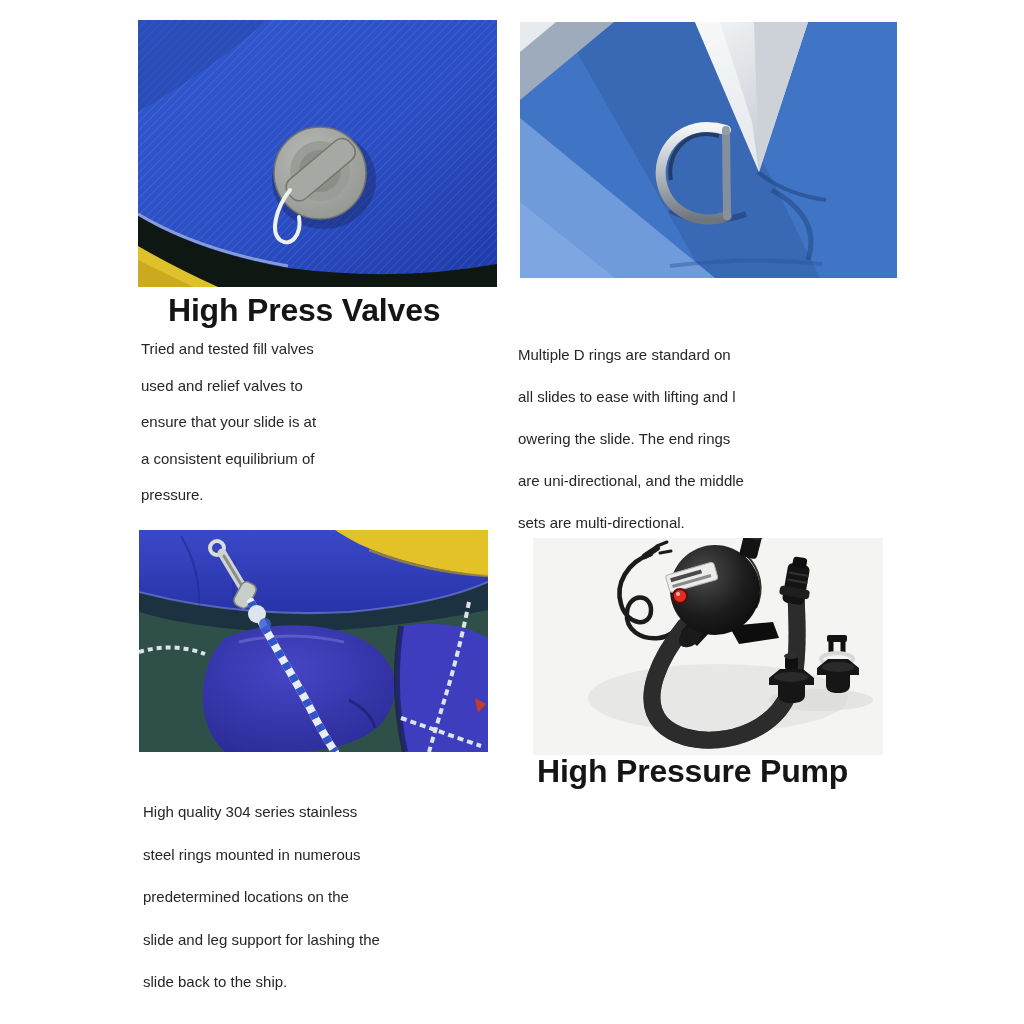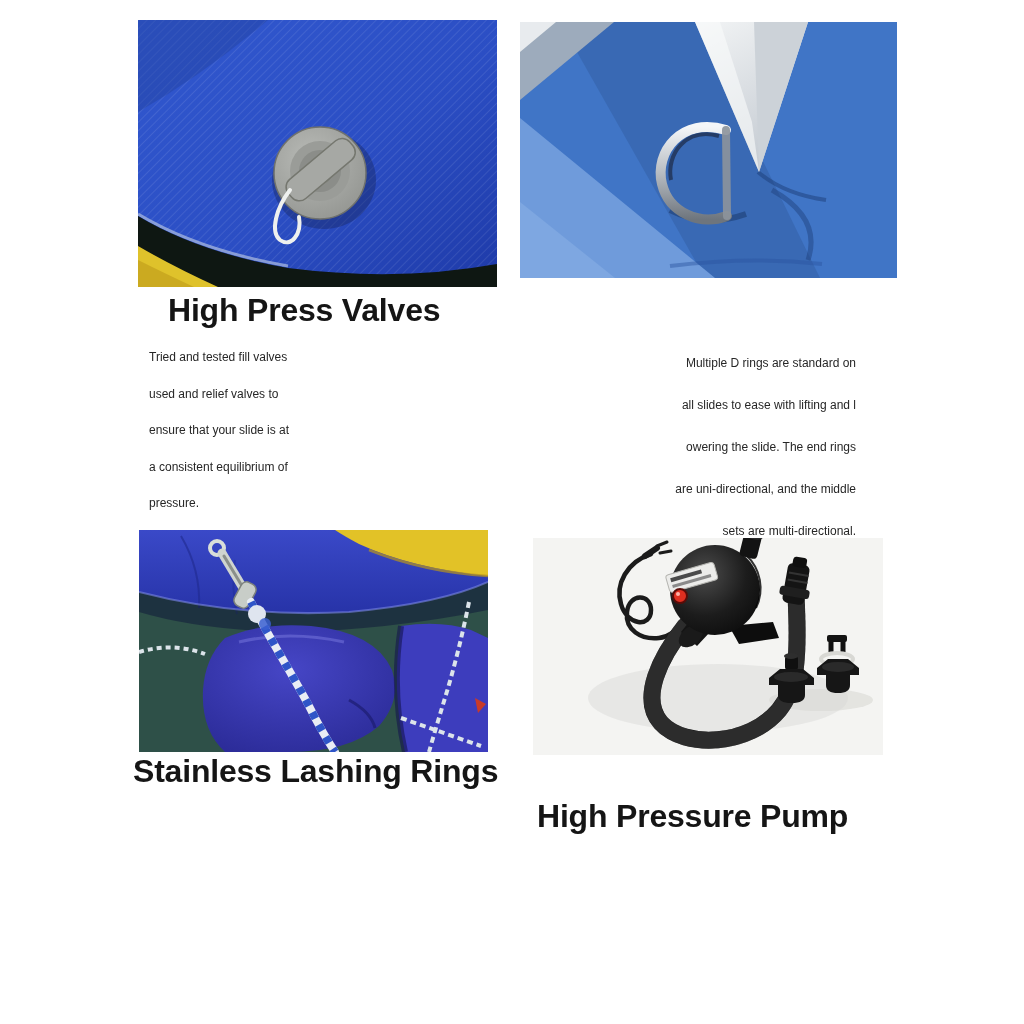--- a/index.html
+++ b/index.html
@@ -7,38 +7,38 @@
     position:relative;width:1024px;height:1024px;background:#ffffff;
     font-family:"Liberation Sans","DejaVu Sans",sans-serif;overflow:hidden;
   }
   .photo{position:absolute;overflow:hidden;}
   .photo svg{display:block;width:100%;height:100%;}
   .heading{
     position:absolute;margin:0;font-size:32px;font-weight:700;color:#151515;
     letter-spacing:-0.2px;white-space:nowrap;line-height:38px;
   }
   .body{
-    position:absolute;margin:8px;font-size:12px;font-weight:400;color:#262626;
+    position:absolute;margin:0;font-size:15px;font-weight:400;color:#262626;
     white-space:pre-line;
   }
   
   .photo.tl{left:138px;top:20px;width:359px;height:267px;}
   .heading.tl{left:124px;top:291px;margin-left:44px;}
   .body.tl{left:141px;top:331px;width:300px;line-height:36.5px;}
   
   .photo.tr{left:520px;top:22px;width:377px;height:256px;}
   .heading.tr{left:518px;top:291px;}
-  .body.tr{left:518px;top:334px;width:330px;line-height:42px;text-align:right;}
+  .body.tr{left:518px;top:334px;width:330px;line-height:42px;}
   
   .photo.bl{left:139px;top:530px;width:349px;height:222px;}
   .heading.bl{left:133px;top:752px;}
   .body.bl{left:143px;top:791px;width:330px;line-height:42.5px;}
   
   .photo.br{left:533px;top:538px;width:350px;height:217px;}
-  .heading.br{left:537px;top:752px;margin-top:45px;}
+  .heading.br{left:537px;top:752px;}
   .body.br{left:537px;top:806px;width:330px;line-height:42px;}
 </style>
 </head>
 <body>
 
 <div class="canvas">
 
   <div class="photo tl">
     <svg viewBox="0 0 359 267" xmlns="http://www.w3.org/2000/svg">
       <defs>
@@ -226,17 +226,21 @@
 ensure that your slide is at
 a consistent equilibrium of
 pressure.</p>
 
   <p class="body tr">Multiple D rings are standard on
 all slides to ease with lifting and l
 owering the slide. The end rings
 are uni-directional, and the middle
 sets are multi-directional.</p>
 
-  <h2 class="heading bl">Stainless Lashing Rings</h2>
+  <p class="body bl">High quality 304 series stainless
+steel rings mounted in numerous
+predetermined locations on the
+slide and leg support for lashing the
+slide back to the ship.</p>
 
   <h2 class="heading br">High Pressure Pump</h2>
 
 </div>
 
 </body></html>

